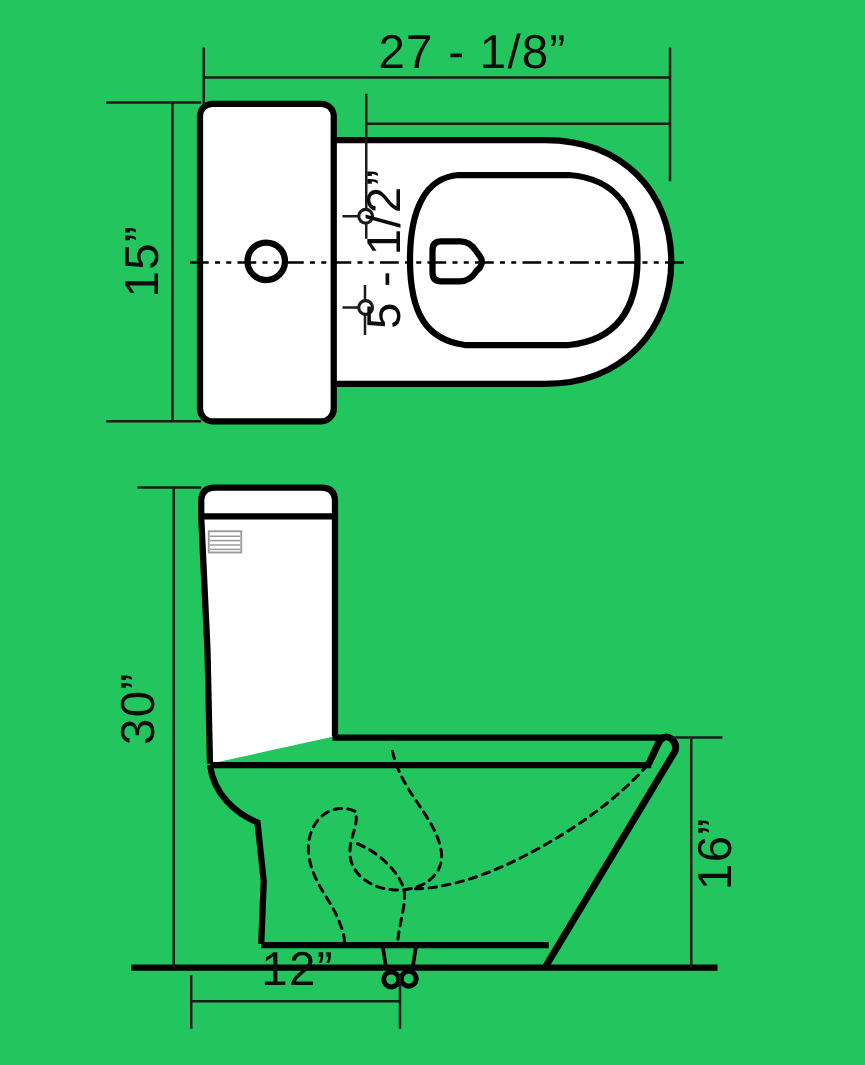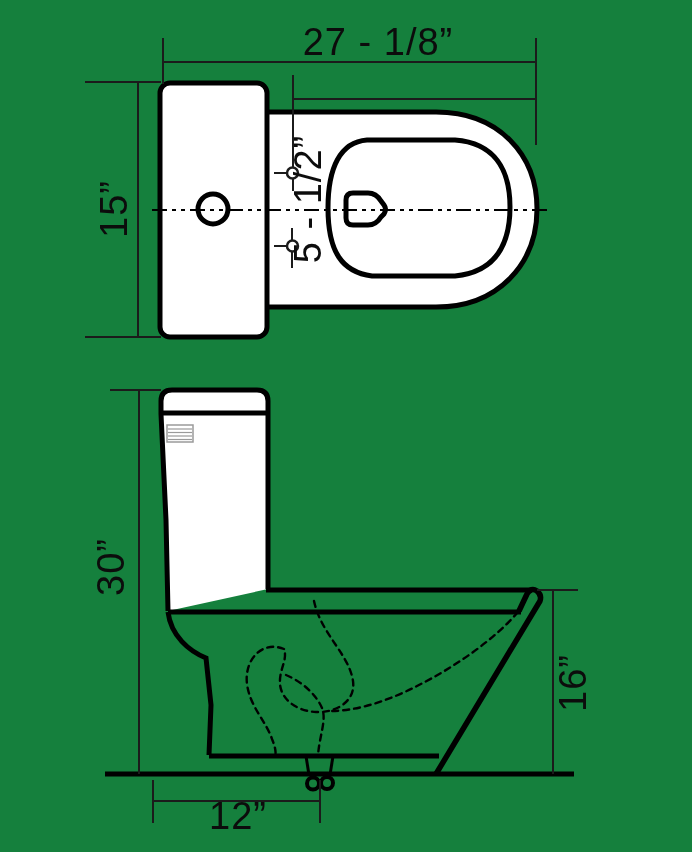--- a/index.html
+++ b/index.html
@@ -1,19 +1,19 @@
 <!DOCTYPE html>
 <html><head>
 <meta charset="utf-8">
 <style>
   html,body{margin:0;padding:0;background:#fff;}
   .stage{
     position:relative;
     width:692px;height:852px;
-    background:#15803d;
+    background:#22c55e;
     font-family:"Liberation Sans", sans-serif;
     overflow:hidden;
   }
   .stage svg{position:absolute;left:0;top:0;}
   .dim-label{
     position:absolute;
     font-size:38px;
     line-height:1;
     color:#0c0c0c;
     white-space:nowrap;
@@ -111,15 +111,15 @@
 
 
   <div class="dim-label vert" style="left:114px;top:209px;">15”</div>
 
   <div class="dim-label vert" style="left:308px;top:199px;">5 - 1/2”</div>
 
   <div class="dim-label vert" style="left:111px;top:567px;">30”</div>
 
   <div class="dim-label vert" style="left:573px;top:683px;">16”</div>
 
-  <div class="dim-label" style="left:238px;top:816px;">12”</div>
+  <div class="dim-label" style="left:238px;top:776px;">12”</div>
 
 </div>
 
 </body></html>

